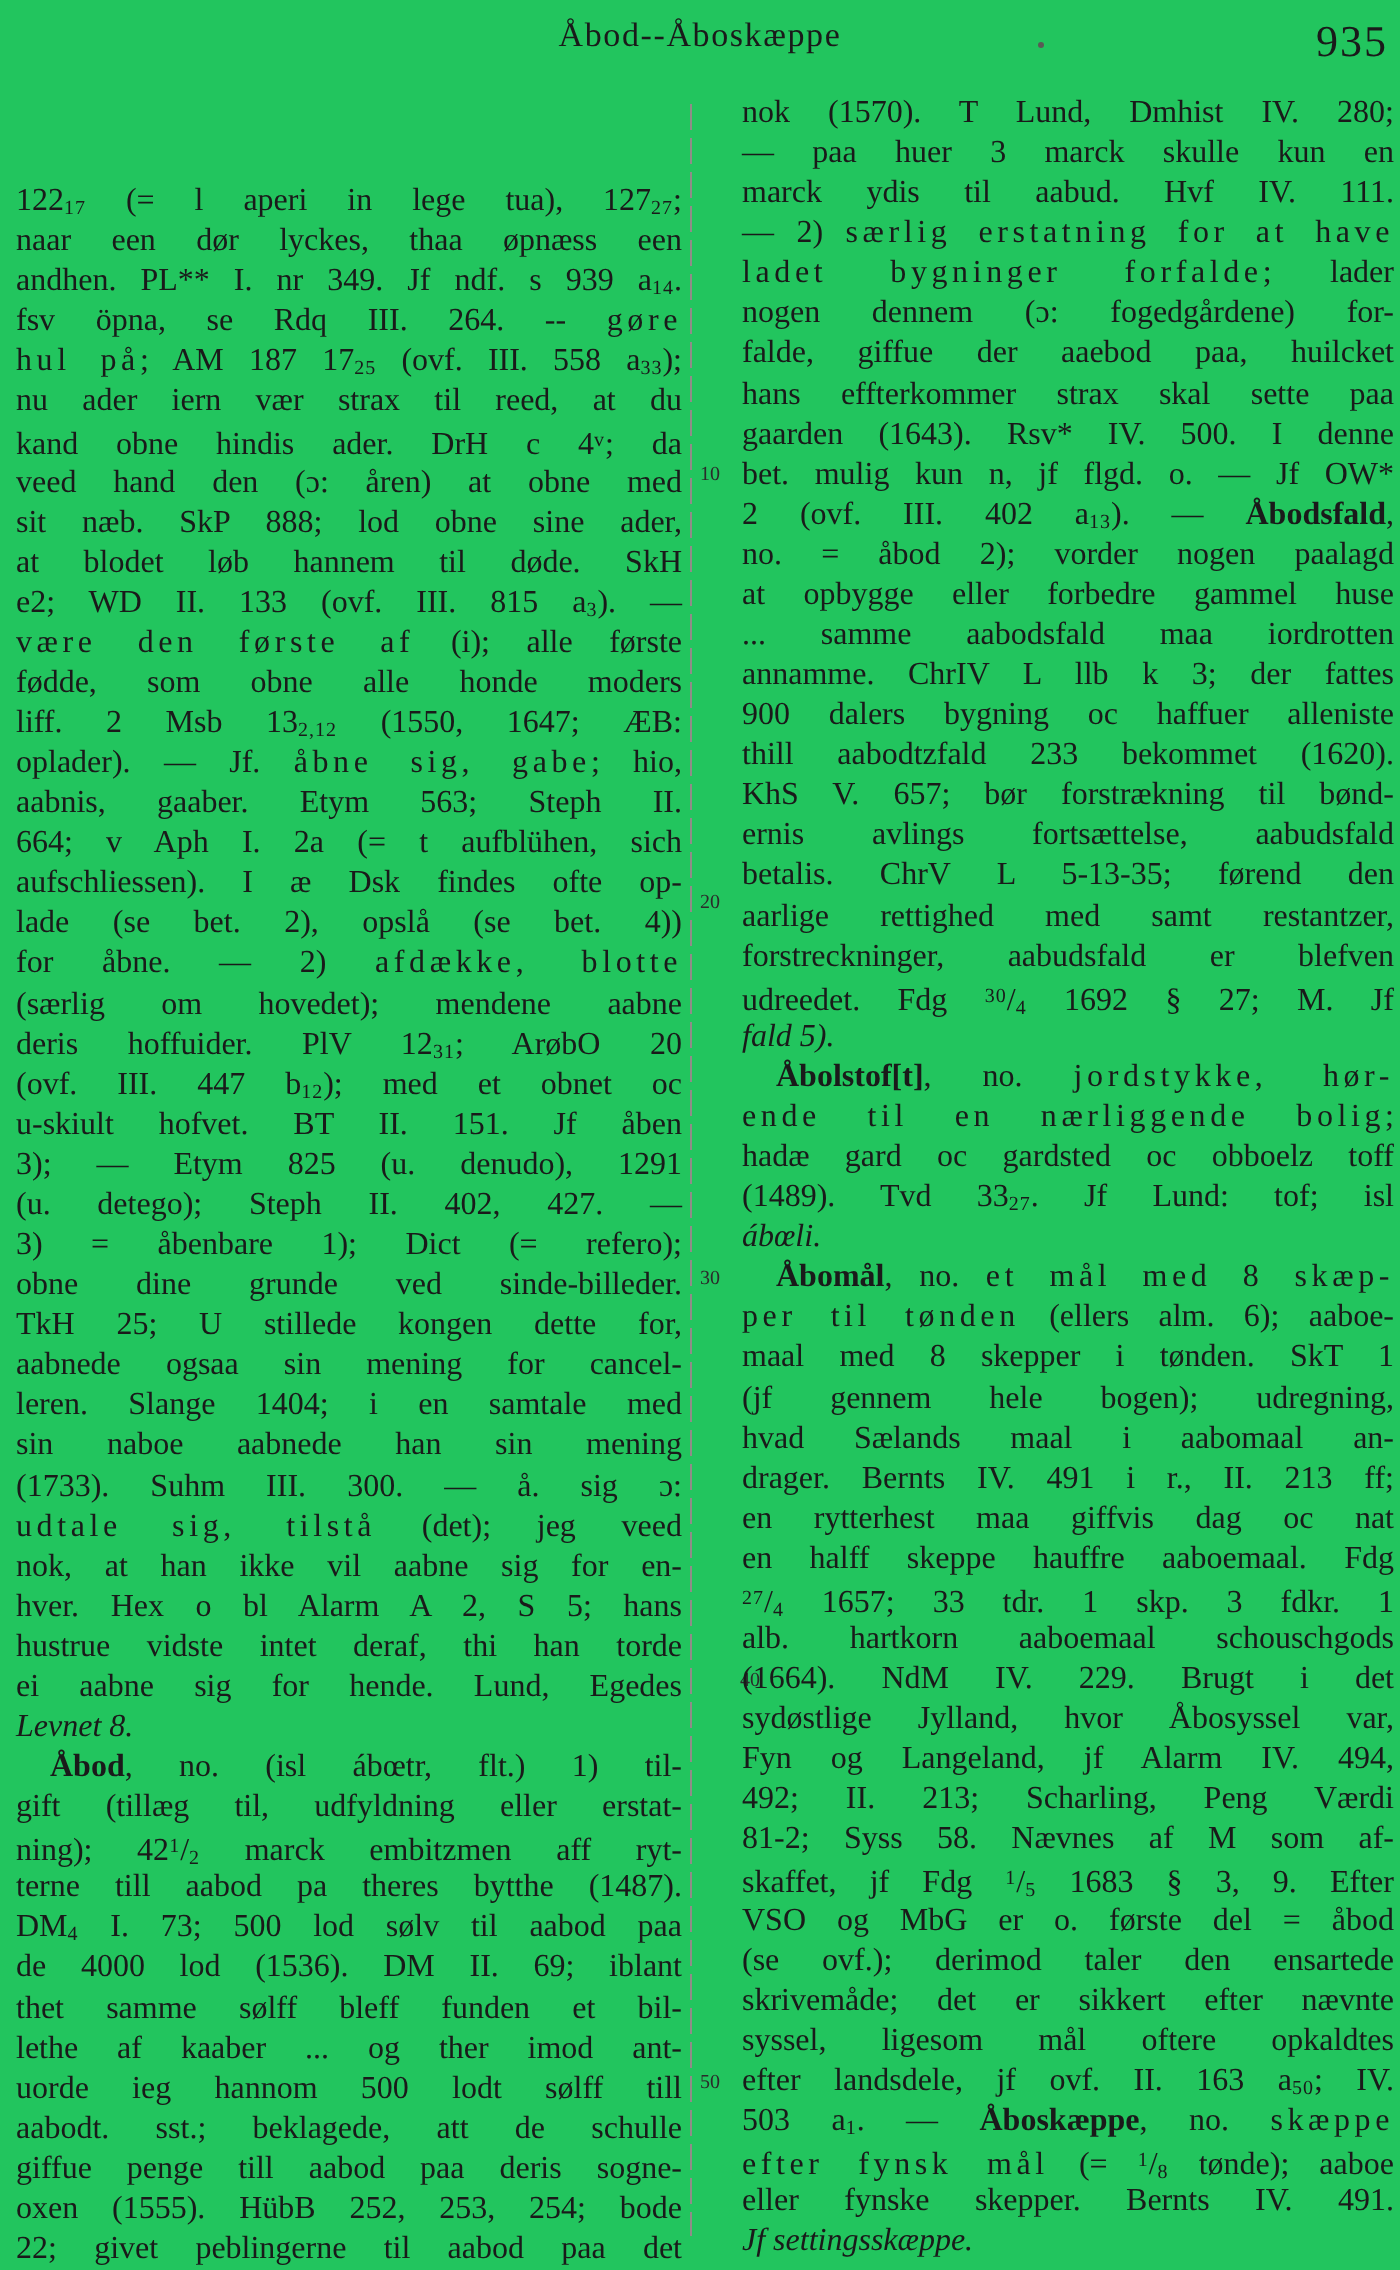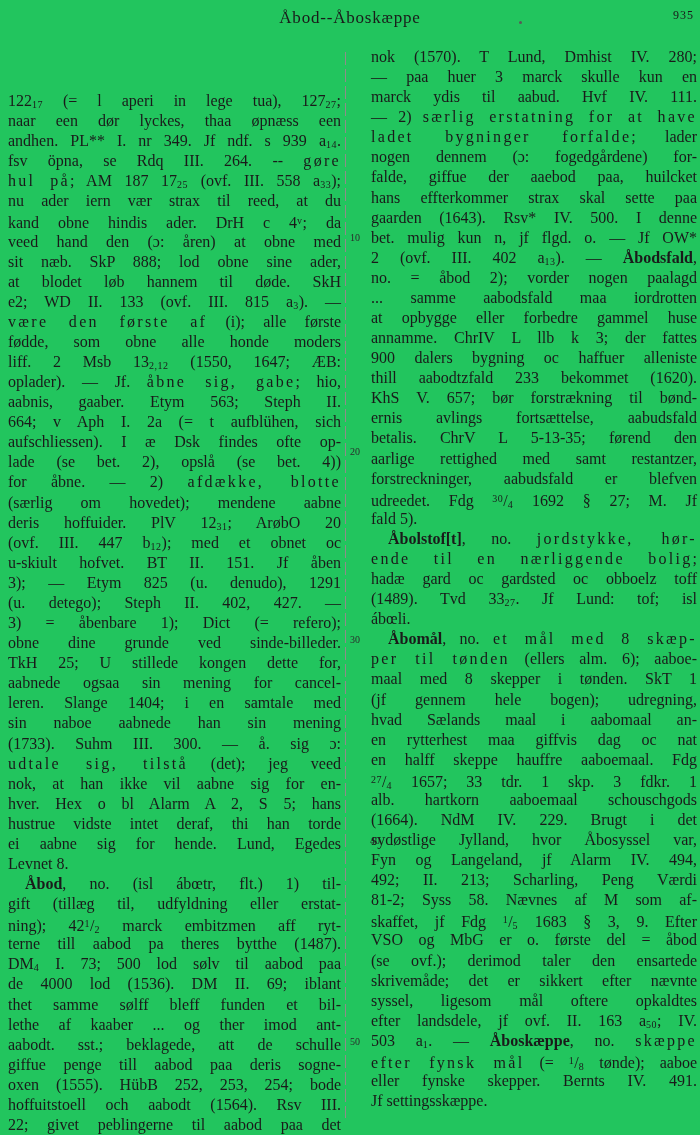--- a/index.html
+++ b/index.html
@@ -1,29 +1,29 @@
 <!DOCTYPE html>
 <html><head>
 <meta charset="utf-8">
 <style>
   html,body{margin:0;padding:0;background:#e8e6e0;}
   .page{position:relative;width:700px;height:1135px;background:#22c55e;color:#1a1a1a;
         font-family:"Liberation Serif","DejaVu Serif",serif;overflow:hidden;}
   .header{position:absolute;top:8px;left:0;width:700px;height:24px;}
   .htitle{position:absolute;left:0;right:0;top:0;text-align:center;font-size:17px;
           letter-spacing:0.8px;}
-  .pageno{position:absolute;right:6px;top:0;font-size:12px;letter-spacing:1px;}
+  .pageno{position:absolute;right:6px;top:0;font-size:22px;letter-spacing:1px;}
   .rule{position:absolute;left:345px;top:52px;width:1px;height:1066px;
         background-image:repeating-linear-gradient(to bottom,#8f8d88 0 13px,transparent 13px 17px);}
   .col{position:absolute;top:47px;}
   .col.left{left:8px;width:333px;margin-top:44px;}
   .col.right{left:371px;width:326px;}
   .tline{height:20.08px;line-height:20.08px;font-size:16px;text-align:justify;
          text-align-last:justify;white-space:normal;}
-  .tline.nj{text-align-last:left;}
+  .tline.nj{text-align-last:left;font-style:italic;}
   .tline.indent{text-indent:17px;}
   .seg-b{font-weight:700;}
   .seg-sp{letter-spacing:2.3px;}
   .seg-sub{font-size:10px;vertical-align:-2px;letter-spacing:0.5px;}
   .seg-sup{font-size:10px;vertical-align:4px;letter-spacing:0.5px;}
   .gutnum{position:absolute;left:350px;width:18px;font-size:10px;color:#2b2b2b;
           text-align:left;line-height:12px;}
   .g10{top:232px;} .g20{top:433px;margin-top:13px;} .g30{top:634px;} .g40{top:835px;margin-left:20px;} .g50{top:1036px;}
   .speck{position:absolute;left:519px;top:21px;width:3px;height:3px;border-radius:50%;background:#5a5a55;}
 </style>
@@ -83,62 +83,63 @@
       <div class="tline"><span class="seg-n">ei aabne sig for hende. Lund, Egedes</span></div>
       <div class="tline nj"><span class="seg-n">Levnet 8.</span></div>
       <div class="tline indent"><span class="seg-b">Åbod</span><span class="seg-n">, no. (isl ábœtr, flt.) 1) til-</span></div>
       <div class="tline"><span class="seg-n">gift (tillæg til, udfyldning eller erstat-</span></div>
       <div class="tline"><span class="seg-n">ning); 42</span><span class="seg-sup">1</span><span class="seg-n">/</span><span class="seg-sub">2</span><span class="seg-n"> marck embitzmen aff ryt-</span></div>
       <div class="tline"><span class="seg-n">terne till aabod pa theres bytthe (1487).</span></div>
       <div class="tline"><span class="seg-n">DM</span><span class="seg-sub">4</span><span class="seg-n"> I. 73; 500 lod sølv til aabod paa</span></div>
       <div class="tline"><span class="seg-n">de 4000 lod (1536). DM II. 69; iblant</span></div>
       <div class="tline"><span class="seg-n">thet samme sølff bleff funden et bil-</span></div>
       <div class="tline"><span class="seg-n">lethe af kaaber ... og ther imod ant-</span></div>
+      <div class="tline"><span class="seg-n">uorde ieg hannom 500 lodt sølff till</span></div>
       <div class="tline"><span class="seg-n">aabodt. sst.; beklagede, att de schulle</span></div>
       <div class="tline"><span class="seg-n">giffue penge till aabod paa deris sogne-</span></div>
       <div class="tline"><span class="seg-n">oxen (1555). HübB 252, 253, 254; bode</span></div>
-      <div class="tline"><span class="seg-n">hoffuitstoell och aabodt (1564). Rsv III.</span></div>
       <div class="tline"><span class="seg-n">22; givet peblingerne til aabod paa det</span></div>
       <div class="tline"><span class="seg-n">klæde, som de fik, for det var ikke godt</span></div>
     </div>
   <div class="col right">
       <div class="tline"><span class="seg-n">nok (1570). T Lund, Dmhist IV. 280;</span></div>
       <div class="tline"><span class="seg-n">— paa huer 3 marck skulle kun en</span></div>
       <div class="tline"><span class="seg-n">marck ydis til aabud. Hvf IV. 111.</span></div>
       <div class="tline"><span class="seg-n">— 2) </span><span class="seg-sp">særlig erstatning for at have</span></div>
       <div class="tline"><span class="seg-sp">ladet bygninger forfalde</span><span class="seg-n">; lader</span></div>
       <div class="tline"><span class="seg-n">nogen dennem (ɔ: fogedgårdene) for-</span></div>
       <div class="tline"><span class="seg-n">falde, giffue der aaebod paa, huilcket</span></div>
       <div class="tline"><span class="seg-n">hans effterkommer strax skal sette paa</span></div>
       <div class="tline"><span class="seg-n">gaarden (1643). Rsv* IV. 500. I denne</span></div>
       <div class="tline"><span class="seg-n">bet. mulig kun n, jf flgd. o. — Jf OW*</span></div>
       <div class="tline"><span class="seg-n">2 (ovf. III. 402 a</span><span class="seg-sub">13</span><span class="seg-n">). — </span><span class="seg-b">Åbodsfald</span><span class="seg-n">,</span></div>
       <div class="tline"><span class="seg-n">no. = åbod 2); vorder nogen paalagd</span></div>
+      <div class="tline"><span class="seg-n">at opbygge eller forbedre gammel huse</span></div>
       <div class="tline"><span class="seg-n">... samme aabodsfald maa iordrotten</span></div>
-      <div class="tline"><span class="seg-n">at opbygge eller forbedre gammel huse</span></div>
       <div class="tline"><span class="seg-n">annamme. ChrIV L llb k 3; der fattes</span></div>
       <div class="tline"><span class="seg-n">900 dalers bygning oc haffuer alleniste</span></div>
       <div class="tline"><span class="seg-n">thill aabodtzfald 233 bekommet (1620).</span></div>
       <div class="tline"><span class="seg-n">KhS V. 657; bør forstrækning til bønd-</span></div>
       <div class="tline"><span class="seg-n">ernis avlings fortsættelse, aabudsfald</span></div>
       <div class="tline"><span class="seg-n">betalis. ChrV L 5-13-35; førend den</span></div>
       <div class="tline"><span class="seg-n">aarlige rettighed med samt restantzer,</span></div>
       <div class="tline"><span class="seg-n">forstreckninger, aabudsfald er blefven</span></div>
       <div class="tline"><span class="seg-n">udreedet. Fdg </span><span class="seg-sup">30</span><span class="seg-n">/</span><span class="seg-sub">4</span><span class="seg-n"> 1692 § 27; M. Jf</span></div>
       <div class="tline nj"><span class="seg-n">fald 5).</span></div>
       <div class="tline indent"><span class="seg-b">Åbolstof[t]</span><span class="seg-n">, no. </span><span class="seg-sp">jordstykke, hør-</span></div>
       <div class="tline"><span class="seg-sp">ende til en nærliggende bolig</span><span class="seg-n">;</span></div>
       <div class="tline"><span class="seg-n">hadæ gard oc gardsted oc obboelz toff</span></div>
       <div class="tline"><span class="seg-n">(1489). Tvd 33</span><span class="seg-sub">27</span><span class="seg-n">. Jf Lund: tof; isl</span></div>
       <div class="tline nj"><span class="seg-n">ábœli.</span></div>
       <div class="tline indent"><span class="seg-b">Åbomål</span><span class="seg-n">, no. </span><span class="seg-sp">et mål med 8 skæp-</span></div>
       <div class="tline"><span class="seg-sp">per til tønden</span><span class="seg-n"> (ellers alm. 6); aaboe-</span></div>
       <div class="tline"><span class="seg-n">maal med 8 skepper i tønden. SkT 1</span></div>
       <div class="tline"><span class="seg-n">(jf gennem hele bogen); udregning,</span></div>
       <div class="tline"><span class="seg-n">hvad Sælands maal i aabomaal an-</span></div>
+      <div class="tline"><span class="seg-n">drager. Bernts IV. 491 i r., II. 213 ff;</span></div>
       <div class="tline"><span class="seg-n">en rytterhest maa giffvis dag oc nat</span></div>
       <div class="tline"><span class="seg-n">en halff skeppe hauffre aaboemaal. Fdg</span></div>
       <div class="tline"><span class="seg-sup">27</span><span class="seg-n">/</span><span class="seg-sub">4</span><span class="seg-n"> 1657; 33 tdr. 1 skp. 3 fdkr. 1</span></div>
       <div class="tline"><span class="seg-n">alb. hartkorn aaboemaal schouschgods</span></div>
       <div class="tline"><span class="seg-n">(1664). NdM IV. 229. Brugt i det</span></div>
       <div class="tline"><span class="seg-n">sydøstlige Jylland, hvor Åbosyssel var,</span></div>
       <div class="tline"><span class="seg-n">Fyn og Langeland, jf Alarm IV. 494,</span></div>
       <div class="tline"><span class="seg-n">492; II. 213; Scharling, Peng Værdi</span></div>
       <div class="tline"><span class="seg-n">81-2; Syss 58. Nævnes af M som af-</span></div>
       <div class="tline"><span class="seg-n">skaffet, jf Fdg </span><span class="seg-sup">1</span><span class="seg-n">/</span><span class="seg-sub">5</span><span class="seg-n"> 1683 § 3, 9. Efter</span></div>

